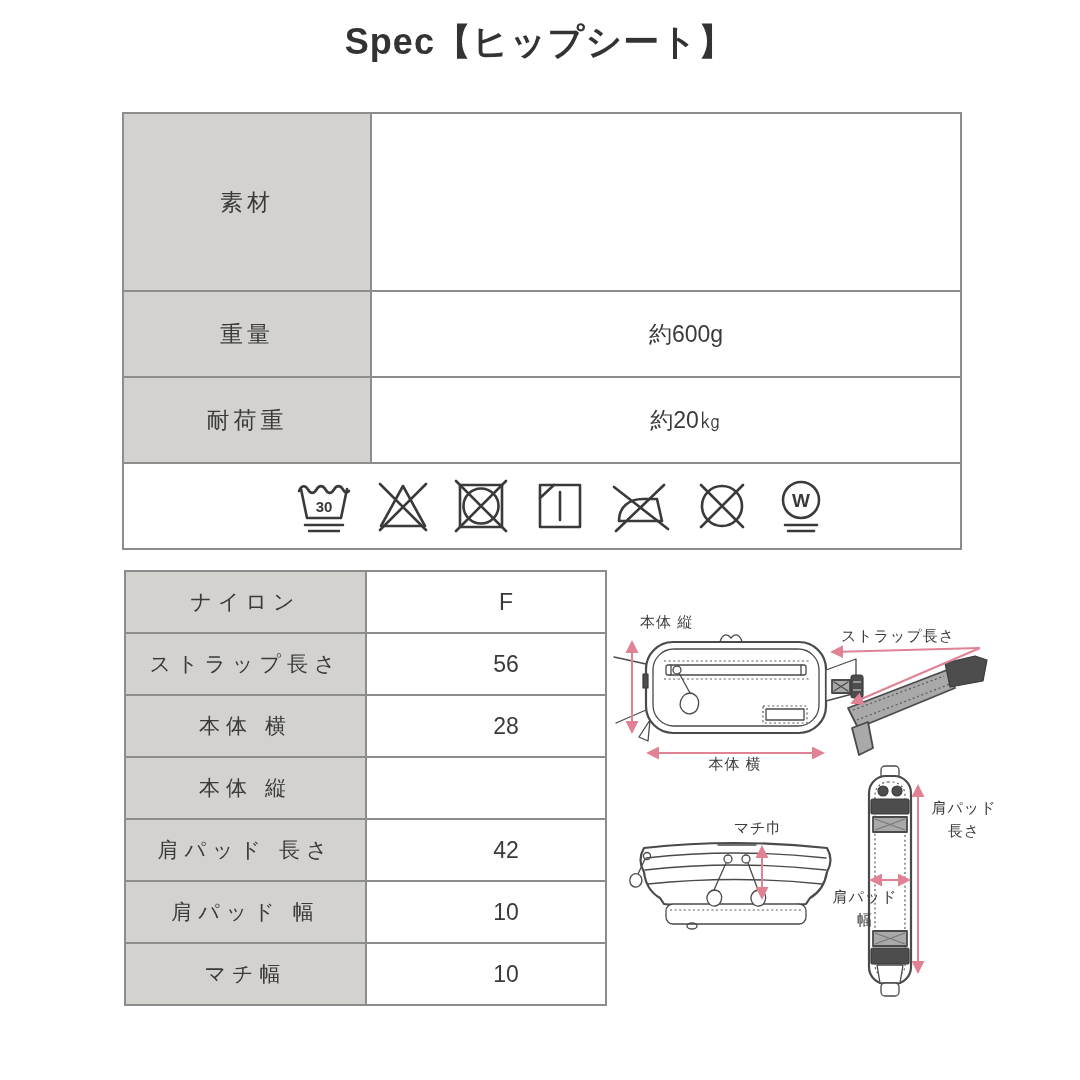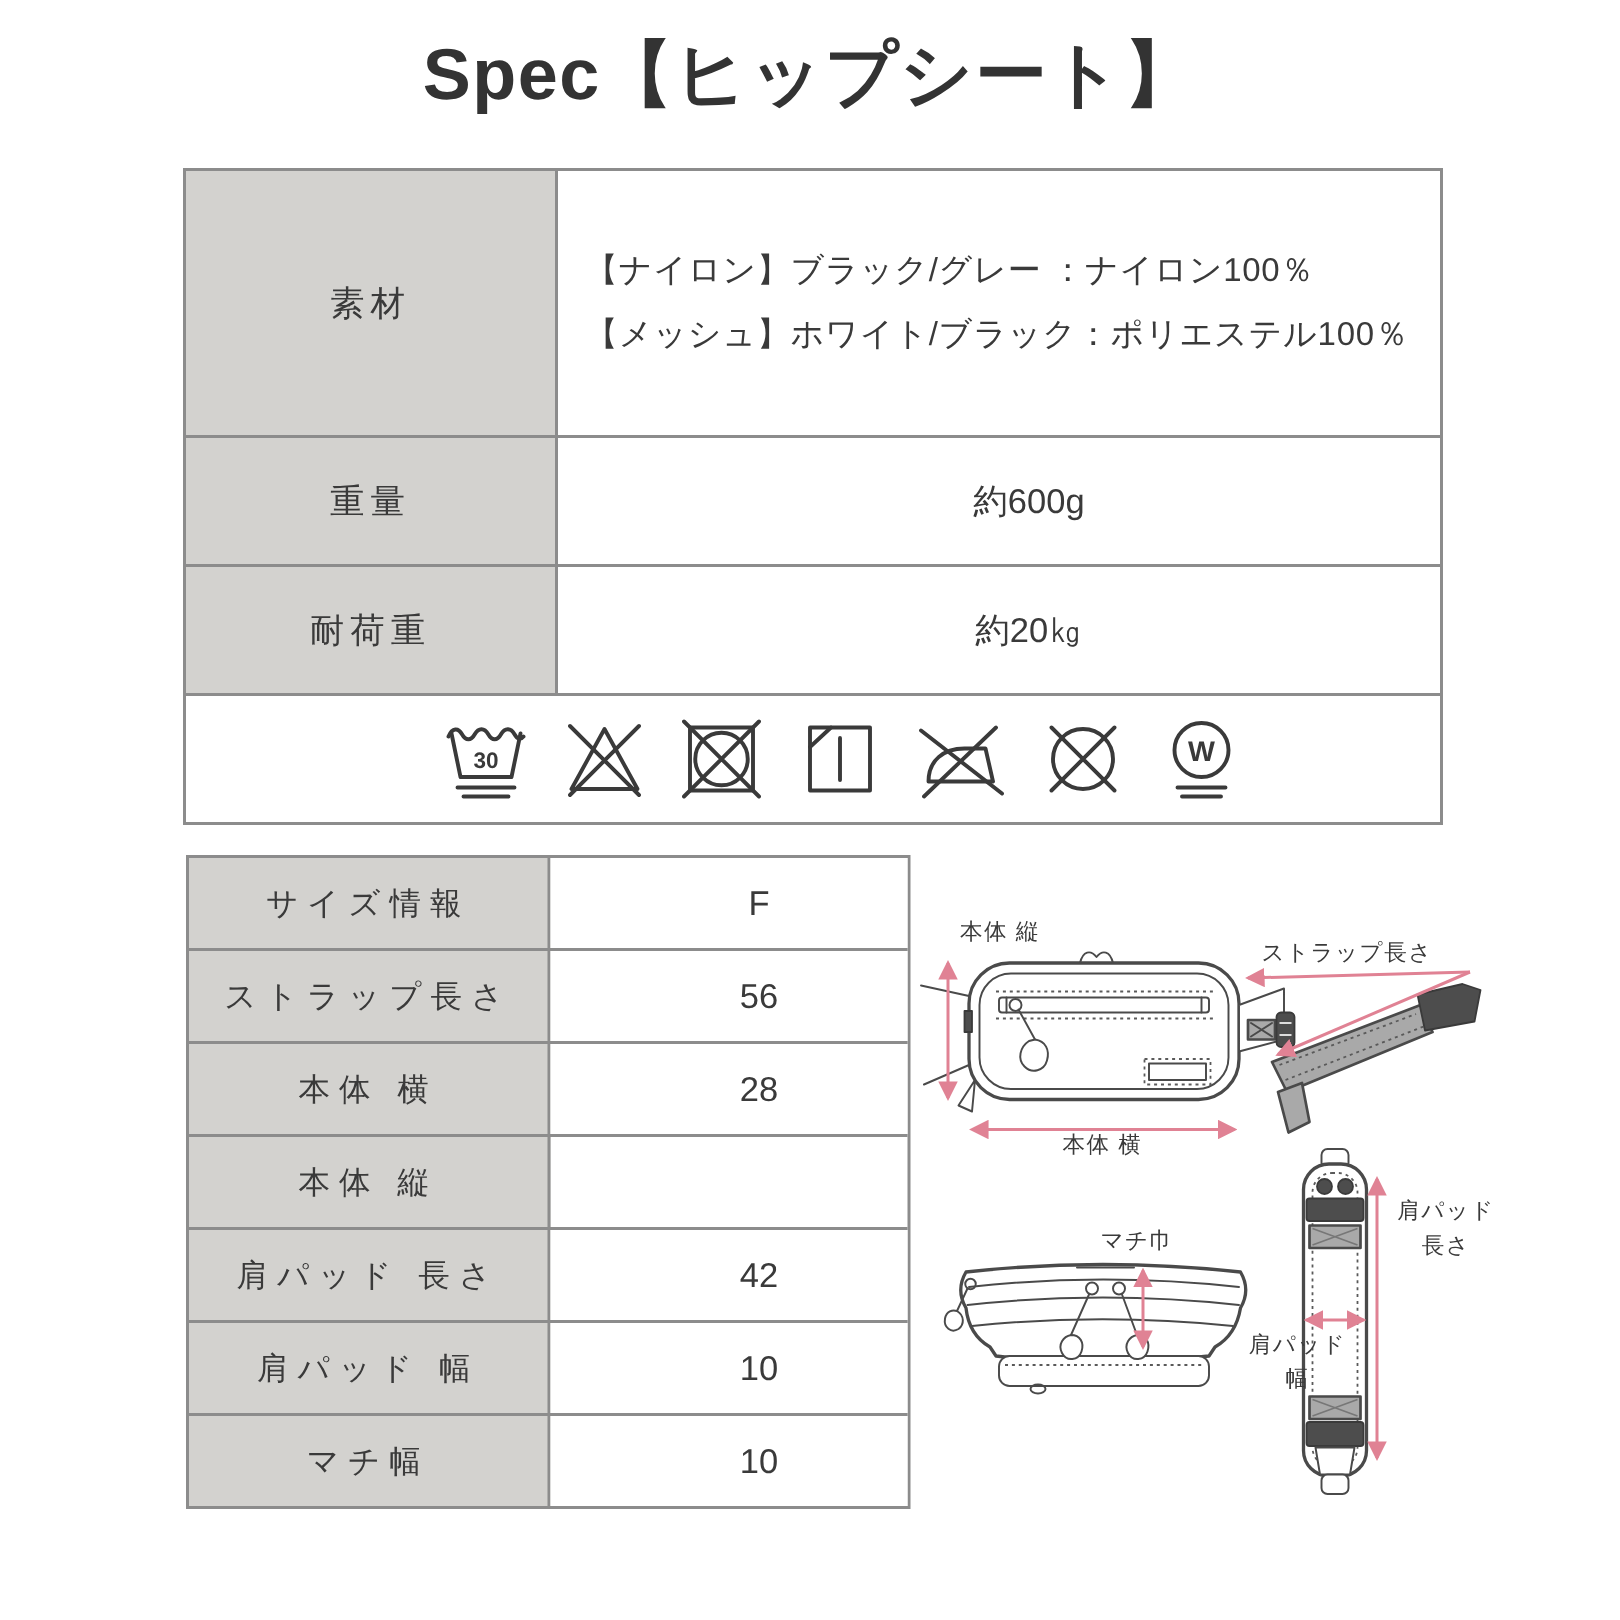--- a/index.html
+++ b/index.html
@@ -11,21 +11,21 @@
     --hardware-dark:#4d4d4d;
   }
   html,body{margin:0;padding:0;}
   body{
     width:1080px;height:1080px;position:relative;background:#ffffff;
     font-family:"Liberation Sans","DejaVu Sans",sans-serif;color:var(--ink);
     overflow:hidden;
   }
   .title{
     position:absolute;top:18px;left:0;width:1080px;text-align:center;
-    font-size:48px;font-weight:bold;letter-spacing:1px;color:#333;
+    font-size:36px;font-weight:bold;letter-spacing:1px;color:#333;
   }
   
   .tbl{position:absolute;border:2px solid var(--table-border);background:#fff;}
   .trow{display:flex;}
   .trow + .trow{border-top:2px solid var(--table-border);}
   .hcell{
     background:var(--header-cell-bg);border-right:2px solid var(--table-border);
     display:flex;align-items:center;justify-content:center;
     font-size:23px;letter-spacing:4px;flex:none;
   }
@@ -71,22 +71,20 @@
   .care-txt{font-family:"Liberation Sans","DejaVu Sans",sans-serif;font-weight:bold;fill:#3a3a3a;}
 </style>
 </head>
 <body>
 
 <div class="title">Spec【ヒップシート】</div>
 
 <div class="tbl spec-table">
   <div class="trow r-material">
     <div class="hcell">素材</div>
-    <div class="vcell material-value">【ナイロン】ブラック/グレー ：ナイロン100％
-【メッシュ】ホワイト/ブラック：ポリエステル100％</div>
   </div>
   <div class="trow r-weight">
     <div class="hcell">重量</div>
     <div class="vcell">約600g</div>
   </div>
   <div class="trow r-load">
     <div class="hcell">耐荷重</div>
     <div class="vcell">約20㎏</div>
   </div>
   <div class="trow r-wash">
@@ -130,21 +128,21 @@
         <circle class="care" cx="31" cy="26" r="18"></circle>
         <text class="care-txt" x="31" y="33" font-size="19" text-anchor="middle">W</text>
         <path class="care" d="M15,51 H47 M18,57 H44"></path>
       </svg>
     </div>
   </div>
 </div>
 
 <div class="tbl size-table">
   <div class="trow">
-    <div class="hcell">サイズ情報</div>
+    <div class="hcell">ナイロン</div>
     <div class="vcell">F</div>
   </div>
   <div class="trow">
     <div class="hcell">ストラップ長さ</div>
     <div class="vcell">56</div>
   </div>
   <div class="trow">
     <div class="hcell">本体 横</div>
     <div class="vcell">28</div>
   </div>

